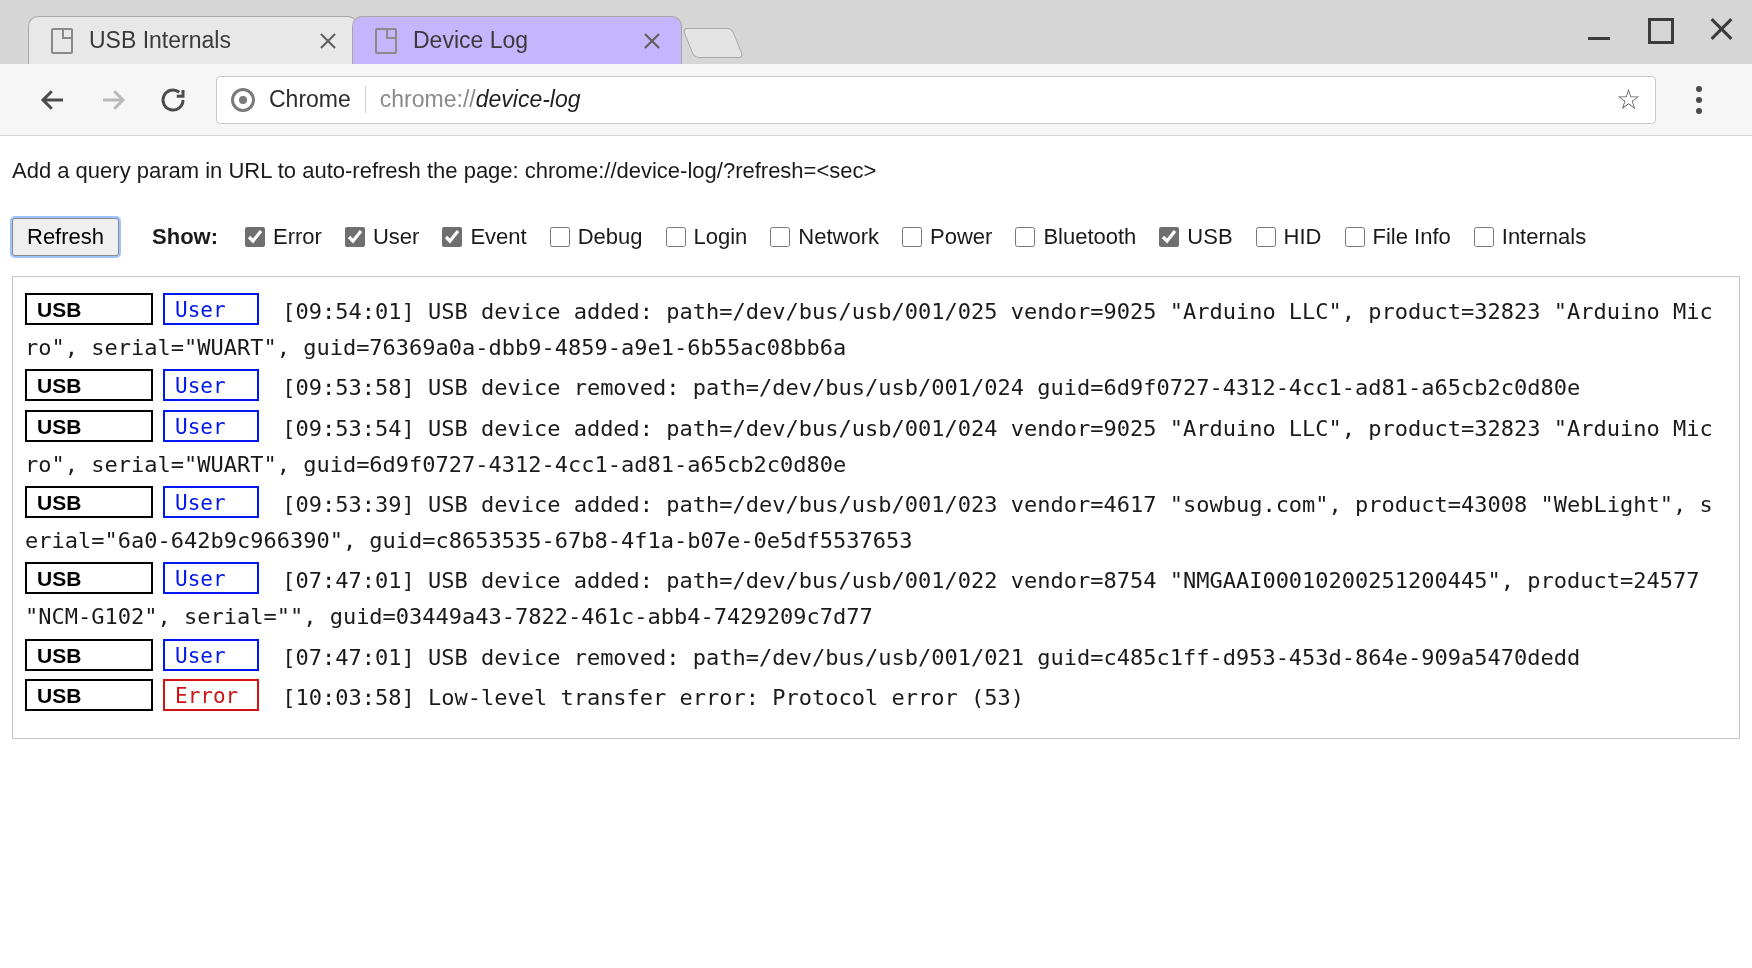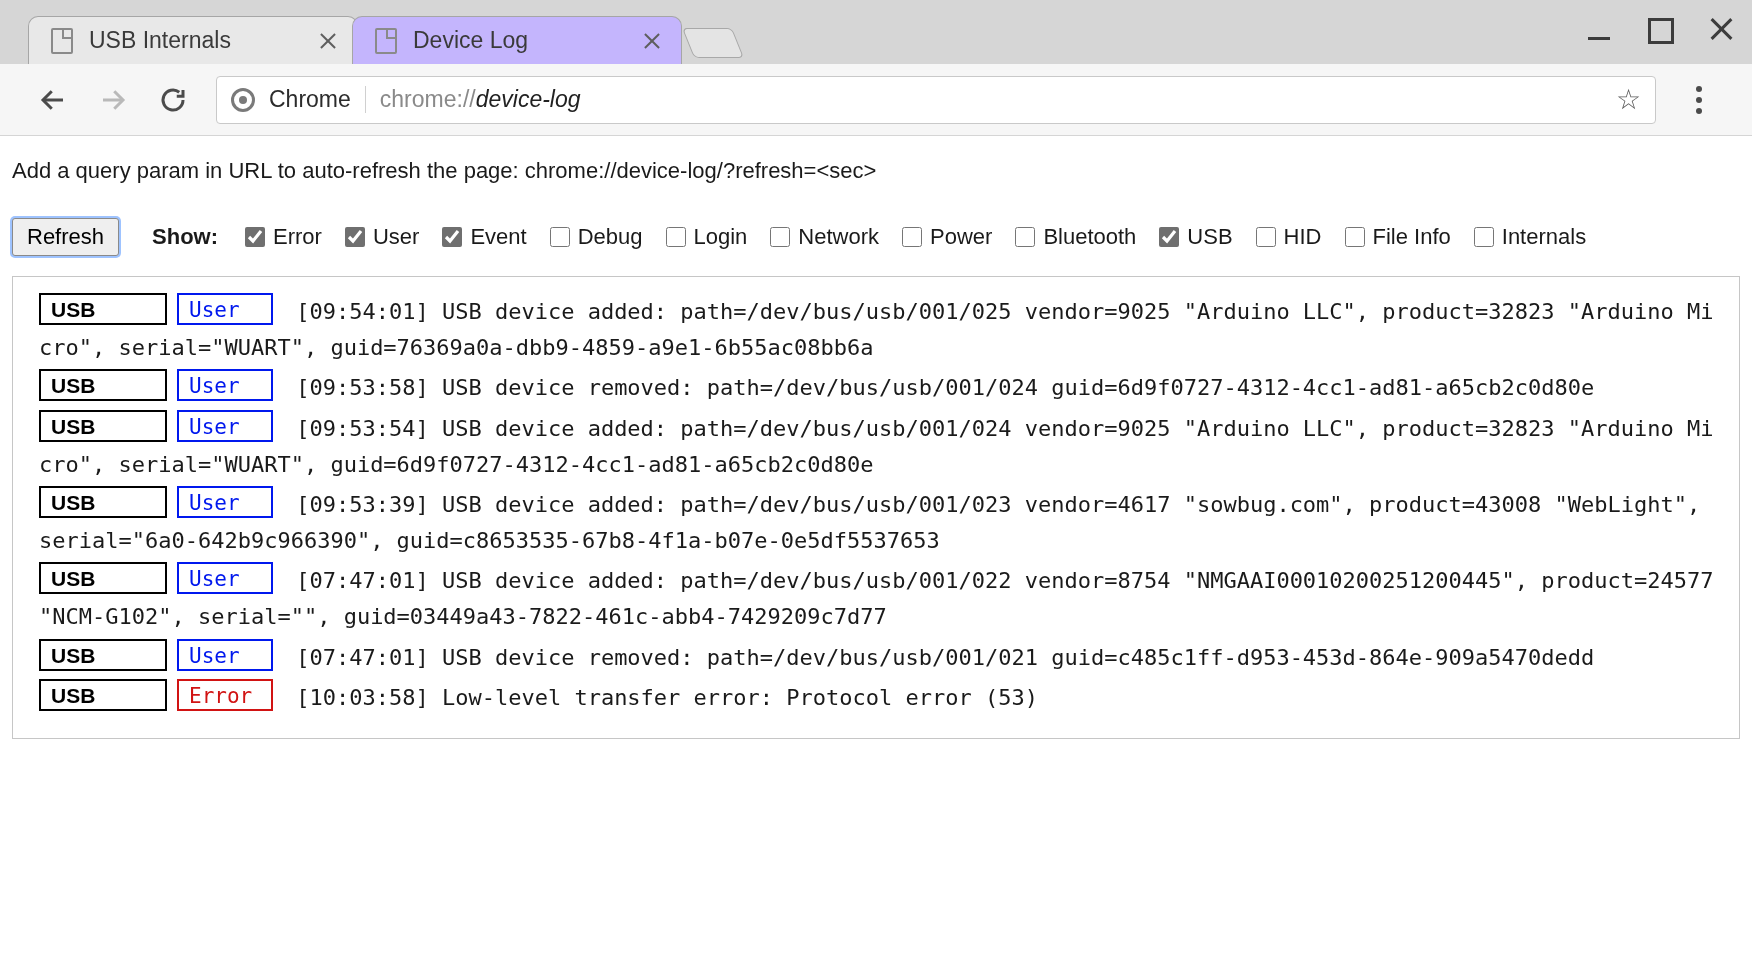--- a/index.html
+++ b/index.html
@@ -87,21 +87,21 @@
     .controls-row { display:flex; flex-wrap:wrap; align-items:center; gap: 10px 17px; font-size:22px; }
     .refresh-btn {
       font: inherit; padding: 5px 14px; background:#efefef; border:1px solid #8a8a8a;
       box-shadow: 0 0 0 2px #9ec3ff; border-radius:3px; cursor:pointer;
     }
     .show-label { font-weight:700; margin-left: 16px; margin-right: 4px; }
     .chk-group { display:inline-flex; align-items:center; gap:8px; margin-left:6px; }
     .chk { width:20px; height:20px; cursor:pointer; accent-color:#6f6f6f; }
     .ts-label { width:100%; margin-top:6px; }
 
-    .log-box { margin-top: 20px; border:1px solid #c6c6c6; padding: 16px 14px 18px 26px; }
+    .log-box { margin-top: 20px; border:1px solid #c6c6c6; padding: 16px 14px 18px 12px; }
     .log-entry { font-family: "Menlo","Consolas","DejaVu Sans Mono",monospace; font-size:22px; line-height:1.62; margin-bottom: 4px; word-break: break-all; }
     .badge {
       display:inline-block; min-width:128px; padding: 0 10px; margin-right: 10px;
       border:2px solid; font-family: Arial, Helvetica, sans-serif; font-weight:700; font-size:21px;
       line-height:30px; height:32px; vertical-align: 2px;
     }
     .badge.type  { color:#000; border-color:#000; }
     .badge.user  { color:#0018ee; border-color:#0018ee; font-family:"Menlo","Consolas",monospace; font-weight:400; min-width:96px; }
     .badge.error { color:#d11313; border-color:#d11313; font-family:"Menlo","Consolas",monospace; font-weight:400; min-width:96px; }
   </style>

